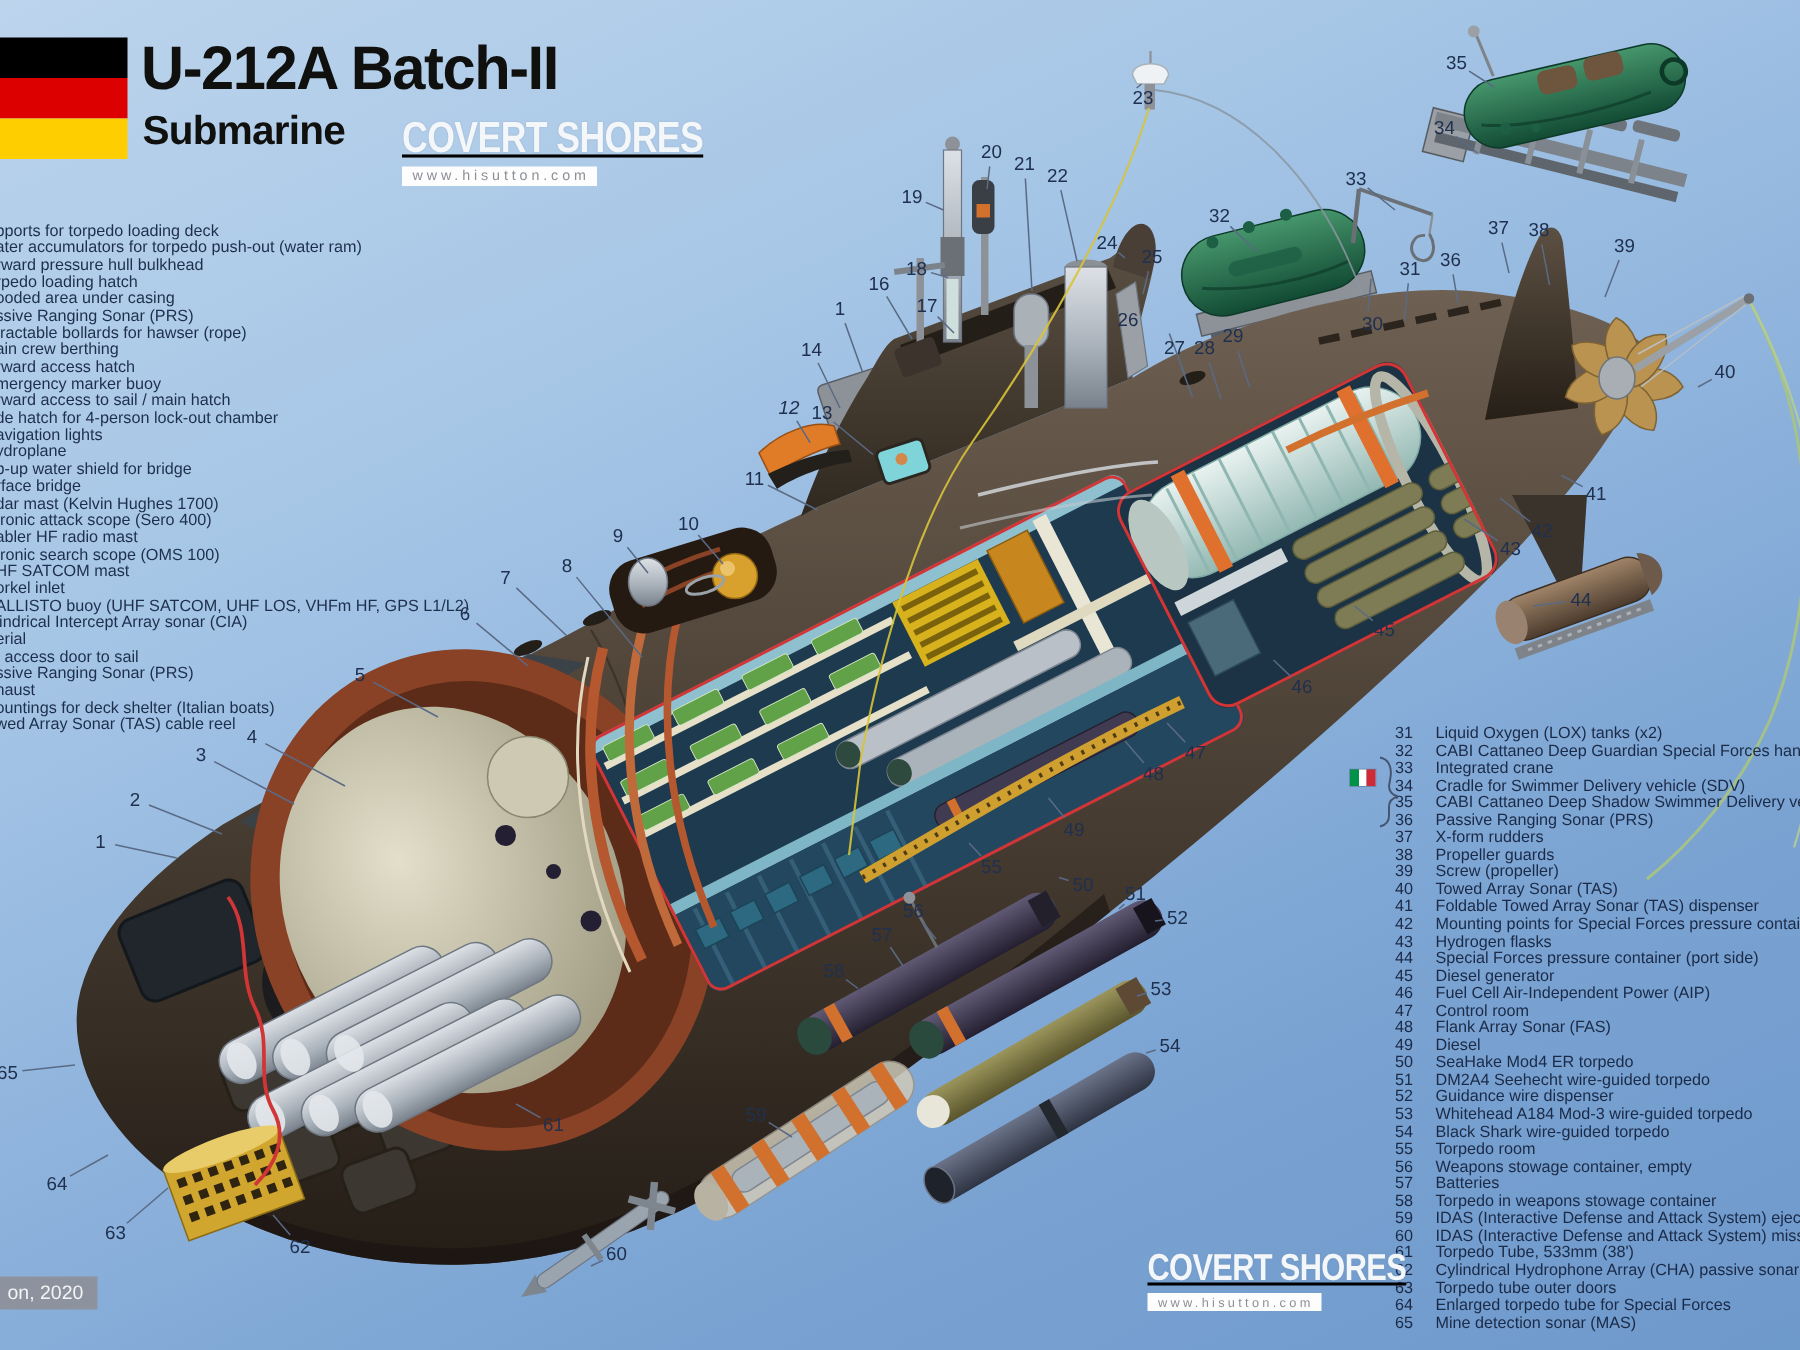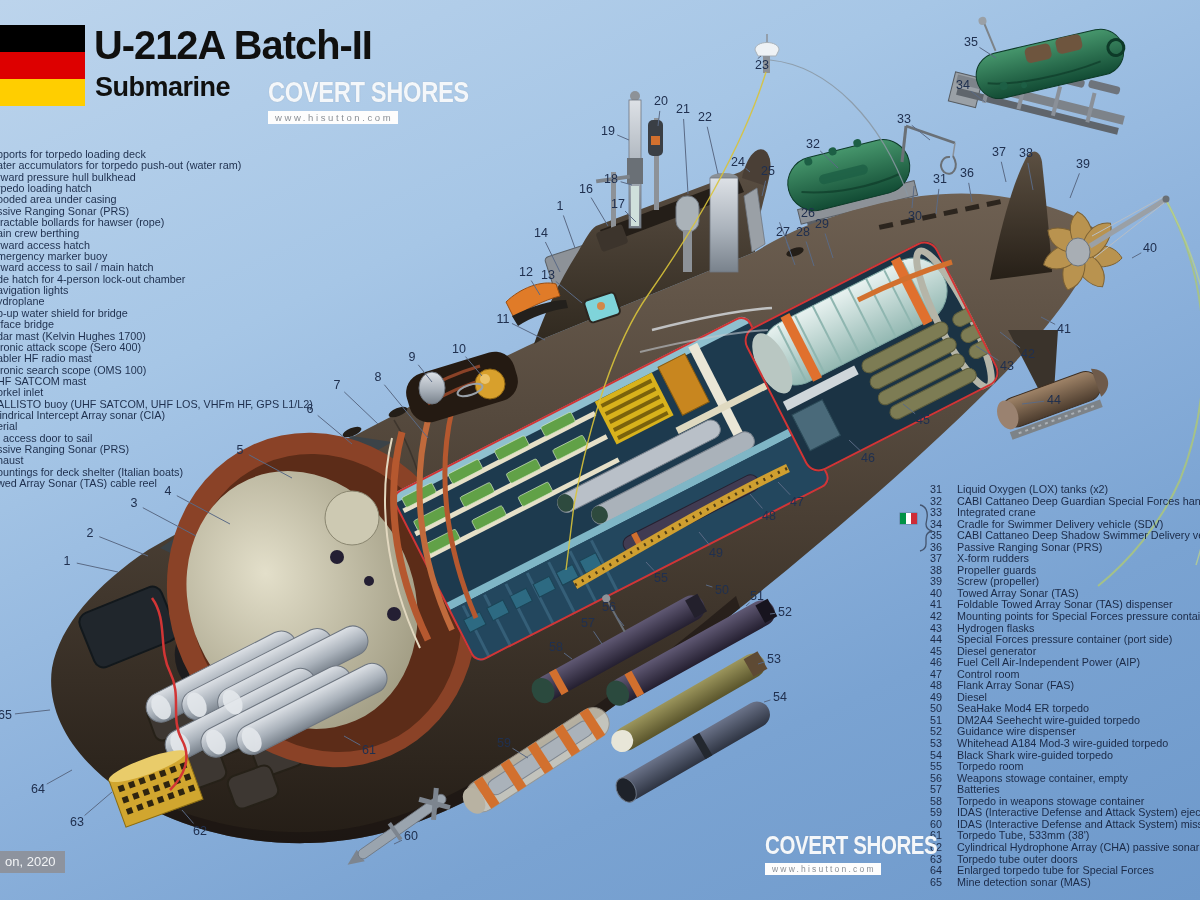--- a/index.html
+++ b/index.html
@@ -8,21 +8,21 @@
     font-family:"Liberation Sans", sans-serif;}
   .layer{position:absolute;inset:0;}
   svg.art{position:absolute;inset:0;}
   
   .flag-de{position:absolute;left:0;top:25px;width:85px;height:81px;display:flex;flex-direction:column;}
   .flag-de div{flex:1;}
   .title1{position:absolute;left:94px;top:22px;font-size:41px;font-weight:bold;color:#10100f;
     letter-spacing:-1px;transform:scaleX(.97);transform-origin:left;white-space:nowrap;}
   .title2{position:absolute;left:95px;top:72px;font-size:27px;font-weight:bold;color:#10100f;
     letter-spacing:-.5px;white-space:nowrap;}
-  .cs-logo{position:absolute;white-space:nowrap;}
+  .cs-logo{position:absolute;white-space:nowrap;text-decoration:underline;}
   .cs-name{font-weight:bold;color:#f4f7fa;letter-spacing:-.5px;transform:scaleX(.82);transform-origin:left;
     text-shadow:0 0 1px rgba(120,140,160,.6);line-height:1;}
   .cs-top .cs-name{font-size:29px;}
   .cs-bot .cs-name{font-size:25px;}
   .cs-url{background:#fdfdfd;color:#8b9096;letter-spacing:2.6px;font-size:9.5px;
     padding:2px 5px 1px 7px;margin-top:1px;display:inline-block;line-height:1.1;}
   
   .legend-left{position:absolute;left:-3px;top:149px;width:330px;color:#1e2f4d;font-size:10.8px;
     line-height:11.35px;white-space:nowrap;}
   .legend-right{position:absolute;left:930px;top:484px;width:270px;color:#1b2a47;font-size:10.8px;
@@ -543,35 +543,35 @@
       <span class="co" style="left: 90px; top: 533px;">2</span>
       <span class="co" style="left: 134px; top: 503px;">3</span>
       <span class="co" style="left: 168px; top: 491px;">4</span>
       <span class="co" style="left: 240px; top: 450px;">5</span>
       <span class="co" style="left: 310px; top: 409px;">6</span>
       <span class="co" style="left: 337px; top: 385px;">7</span>
       <span class="co" style="left: 378px; top: 377px;">8</span>
       <span class="co" style="left: 412px; top: 357px;">9</span>
       <span class="co" style="left: 459px; top: 349px;">10</span>
       <span class="co" style="left: 503px; top: 319px;">11</span>
-      <span class="co" style="left: 526px; top: 272px;">12</span>
+      <span class="co" style="left: 526px; top: 272px; font-style: italic;">12</span>
       <span class="co" style="left: 548px; top: 275px;">13</span>
       <span class="co" style="left: 541px; top: 233px;">14</span>
       <span class="co" style="left: 560px; top: 206px;">1</span>
       <span class="co" style="left: 586px; top: 189px;">16</span>
       <span class="co" style="left: 618px; top: 204px;">17</span>
       <span class="co" style="left: 611px; top: 179px;">18</span>
       <span class="co" style="left: 608px; top: 131px;">19</span>
       <span class="co" style="left: 661px; top: 101px;">20</span>
       <span class="co" style="left: 683px; top: 109px;">21</span>
       <span class="co" style="left: 705px; top: 117px;">22</span>
       <span class="co" style="left: 750px; top: 65px; margin-left: 12px;">23</span>
       <span class="co" style="left: 738px; top: 162px;">24</span>
       <span class="co" style="left: 768px; top: 171px;">25</span>
-      <span class="co" style="left: 808px; top: 213px;">26</span>
+      <span class="co" style="left: 752px; top: 213px;">26</span>
       <span class="co" style="left: 783px; top: 232px;">27</span>
       <span class="co" style="left: 803px; top: 232px;">28</span>
       <span class="co" style="left: 822px; top: 224px;">29</span>
       <span class="co" style="left: 915px; top: 176px; margin-top: 40px;">30</span>
       <span class="co" style="left: 940px; top: 179px;">31</span>
       <span class="co" style="left: 813px; top: 144px;">32</span>
       <span class="co" style="left: 904px; top: 119px;">33</span>
       <span class="co" style="left: 963px; top: 85px;">34</span>
       <span class="co" style="left: 971px; top: 42px;">35</span>
       <span class="co" style="left: 967px; top: 173px;">36</span>

